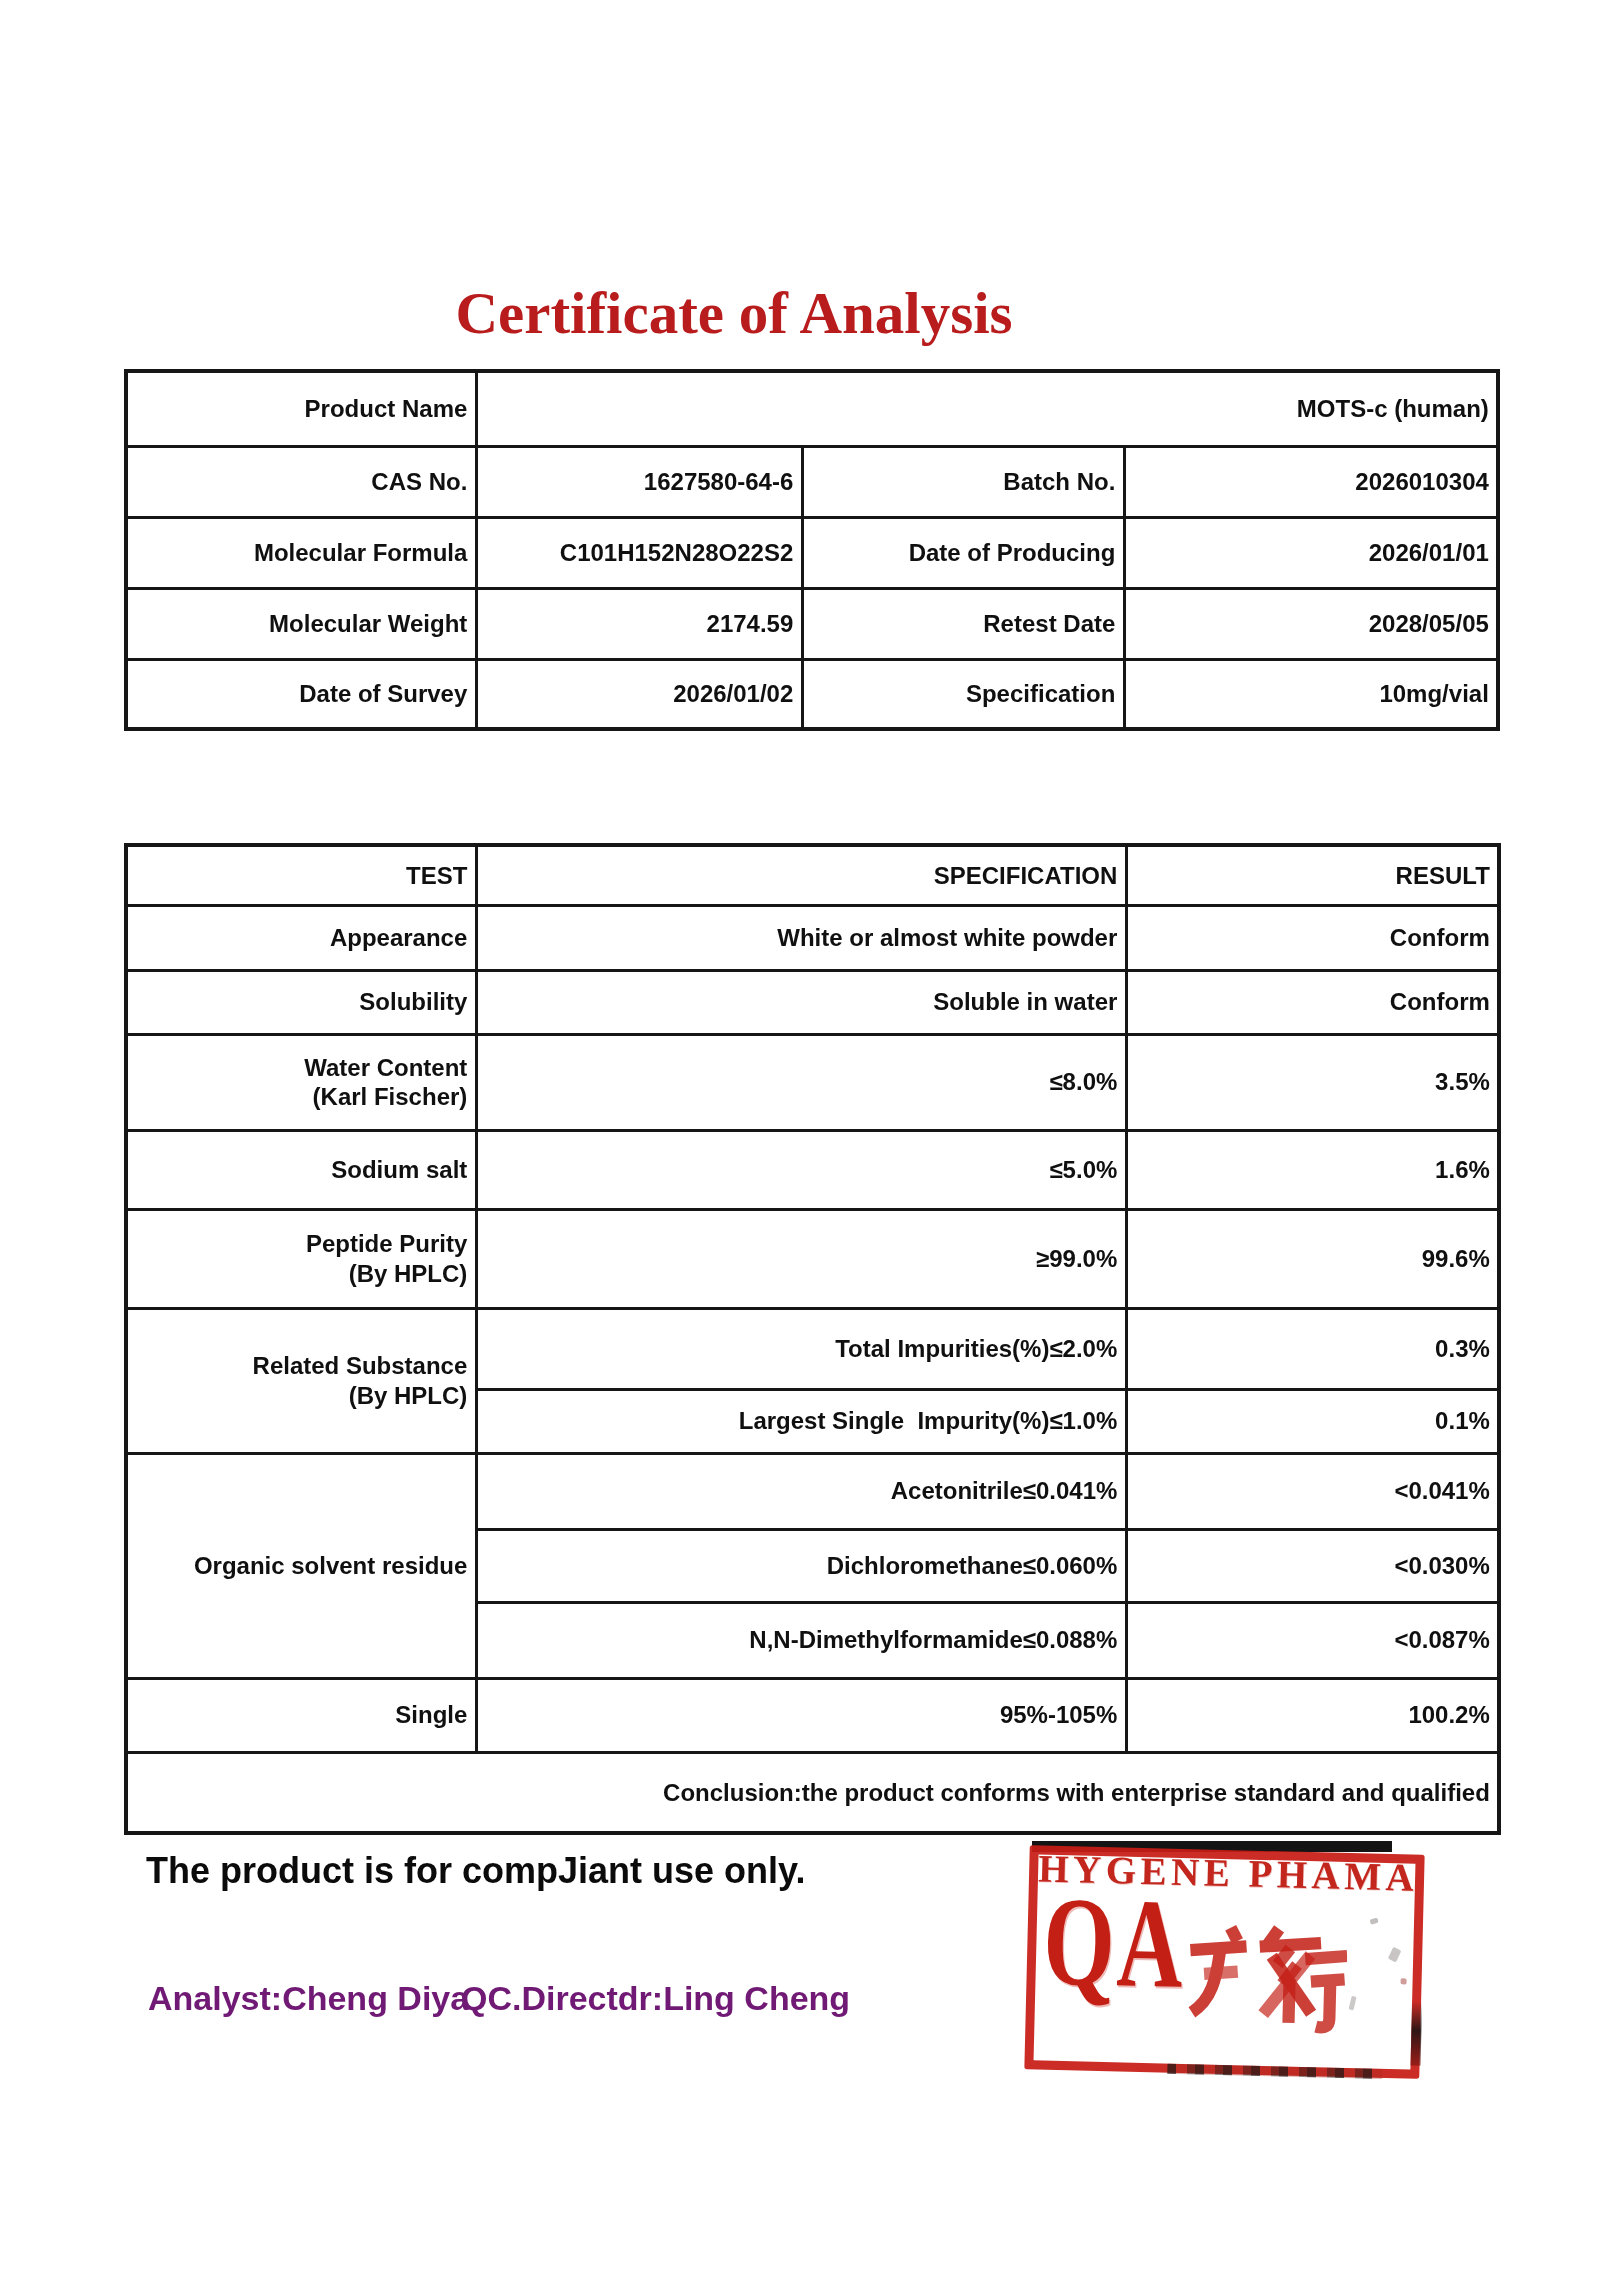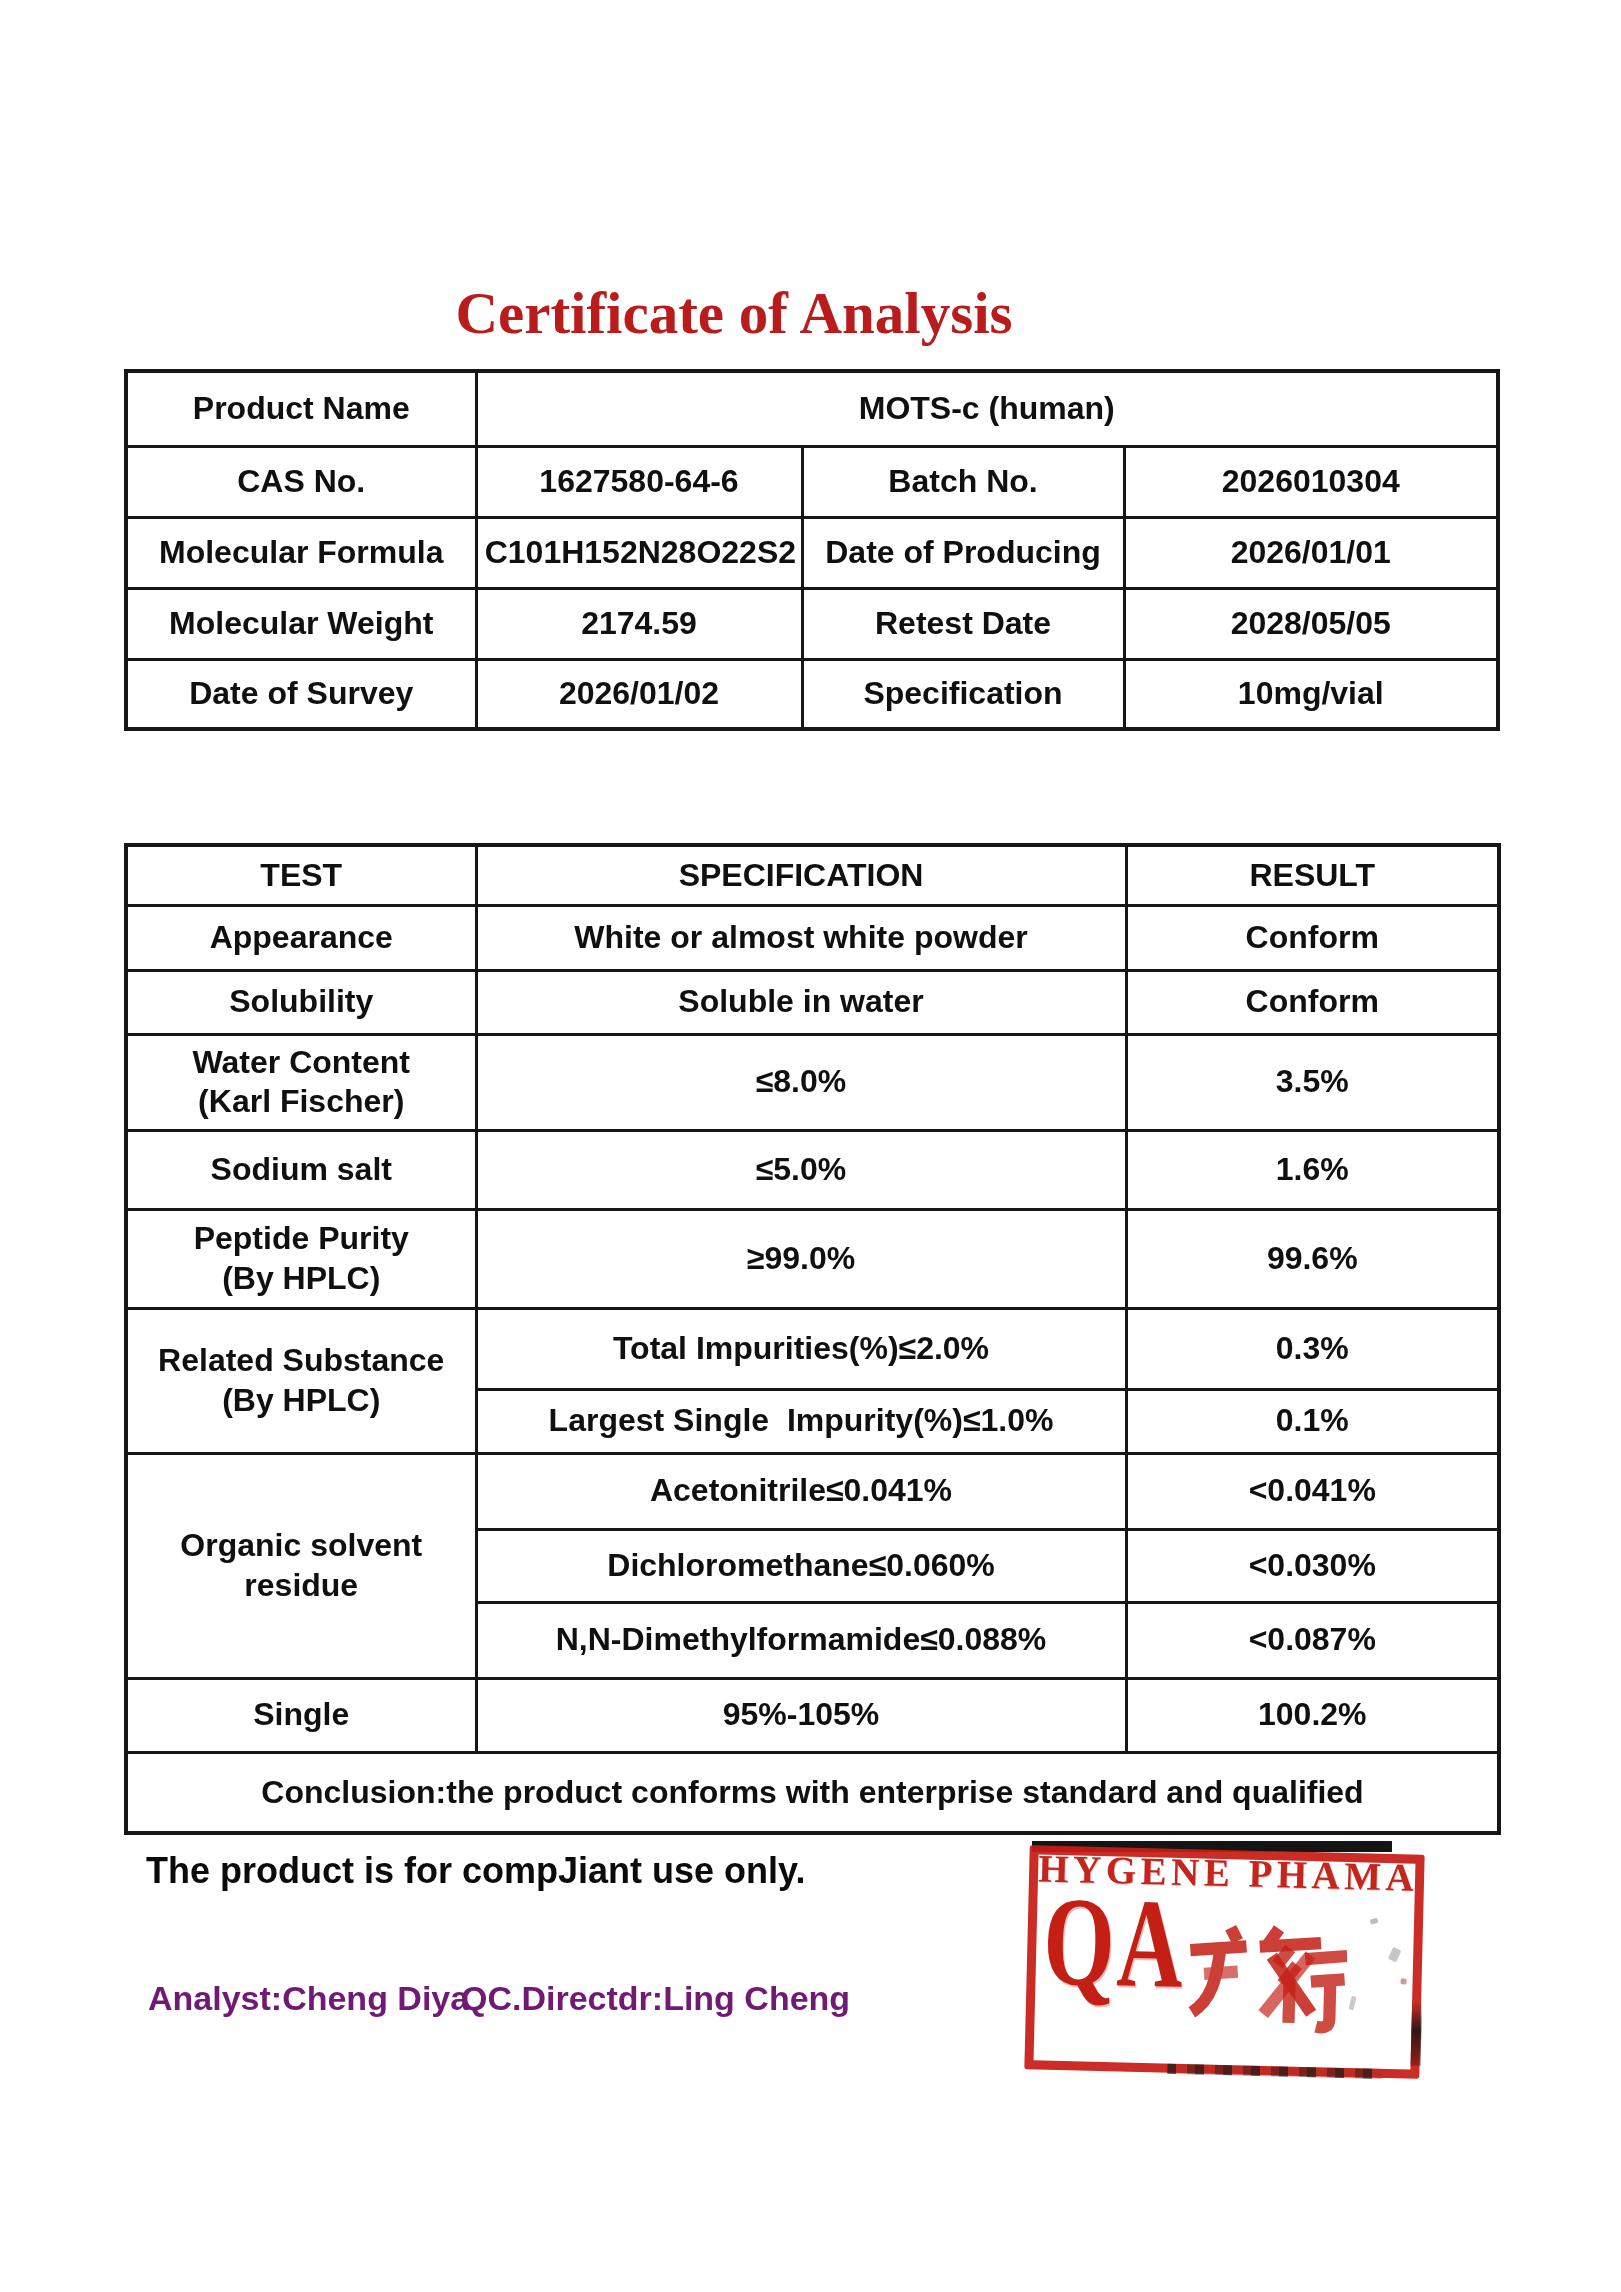--- a/index.html
+++ b/index.html
@@ -10,22 +10,22 @@
   
   .doc-title{
     position:absolute;left:416px;top:279px;width:636px;text-align:center;
     font-family:"Liberation Serif", serif;font-weight:bold;font-size:59px;
     letter-spacing:0px;color:#b91c1c;
   }
   
   table.coa{border-collapse:collapse;position:absolute;left:124px;table-layout:fixed;}
   table.coa{border:4.5px solid #161616;}
   table.coa td{
-    border:3.6px solid #161616;text-align:center;vertical-align:middle;
-    font-weight:bold;font-size:32px;line-height:1.22;padding:0 7.2px;
+    border:3.6px solid #161616;text-align:right;vertical-align:middle;
+    font-weight:bold;font-size:24px;line-height:1.22;padding:0 7.2px;
     overflow:hidden;
   }
   #info-table{top:369px;width:1373px;}
   #test-table{top:843px;width:1373px;}
   .pre{white-space:pre-wrap;}
   
   .ra{height:75px}.rb{height:71px}.rc{height:71px}.rd{height:71px}.re{height:70px}.rf{height:68px}
   
   .t0{height:60px}.t1{height:65px}.t2{height:64px}.t3{height:96px}.t4{height:79px}
   .t5{height:99px}.t6{height:81px}.t7{height:64px}.t8{height:76px}.t9{height:73px}

